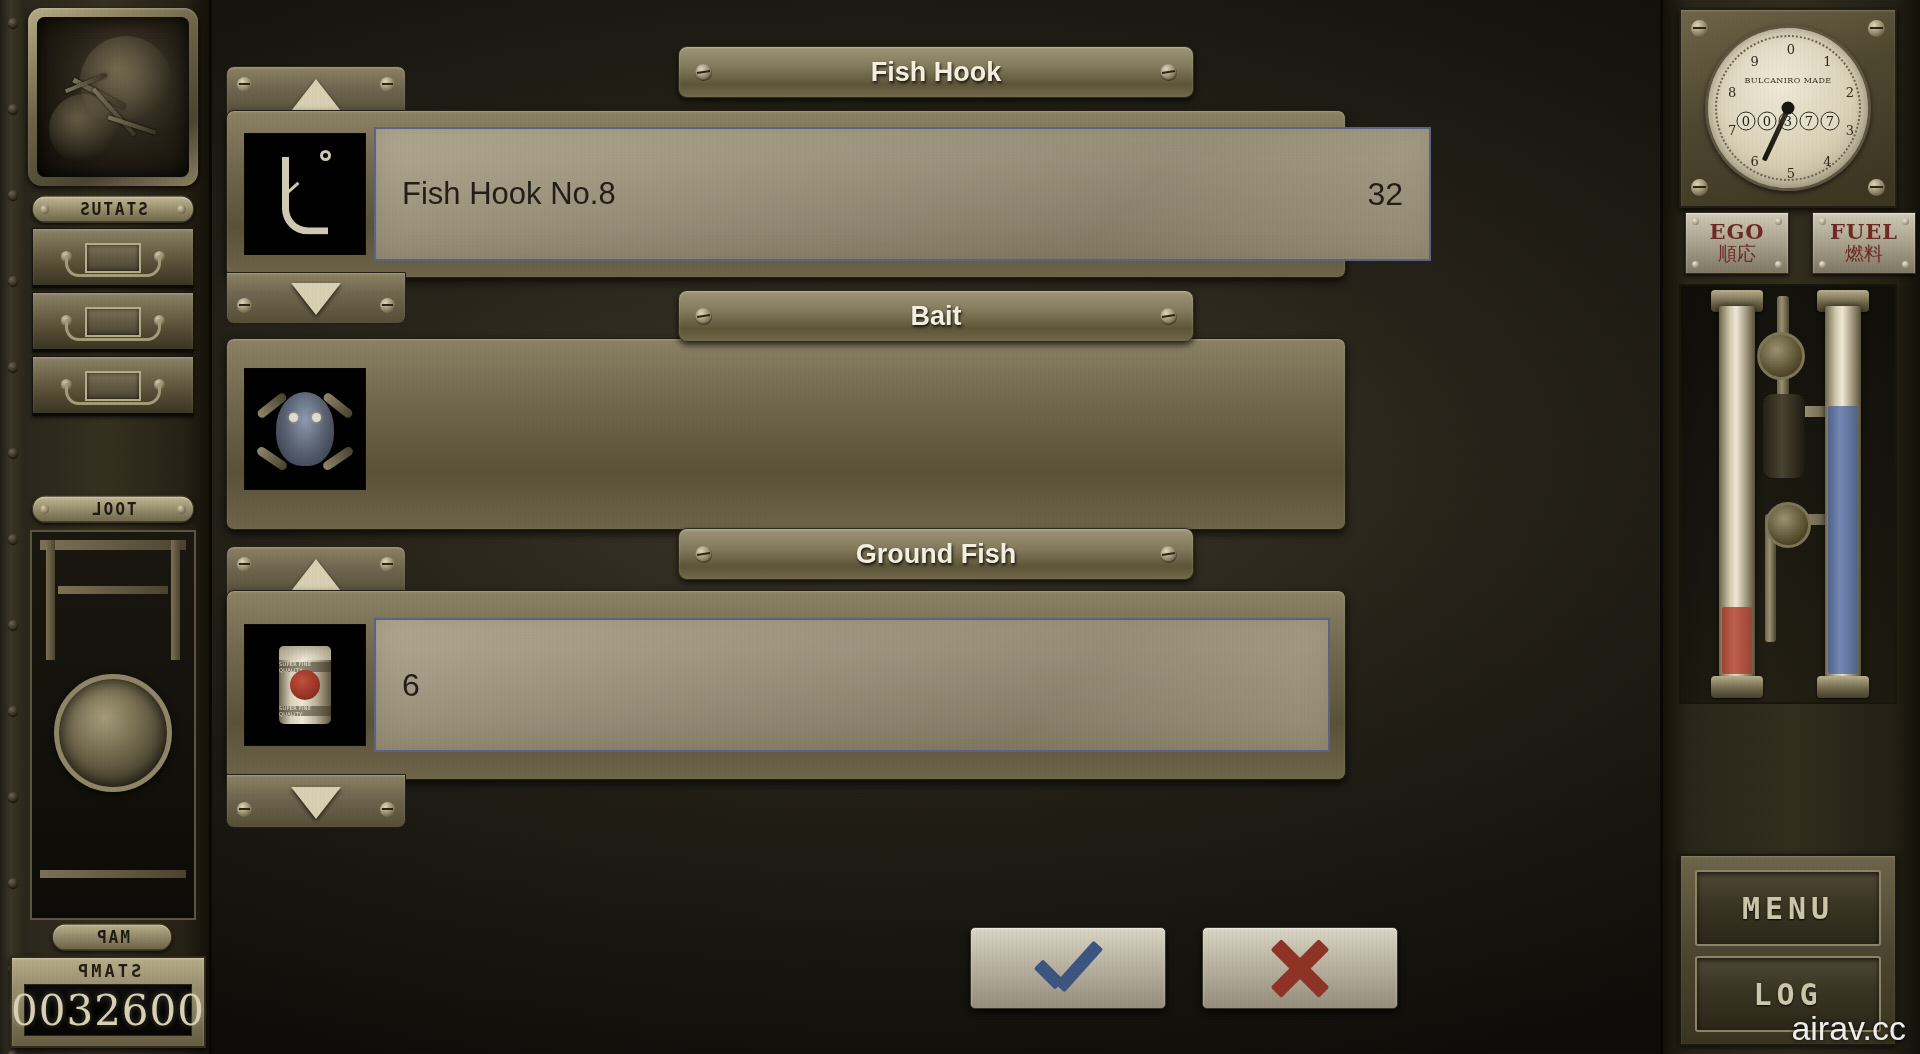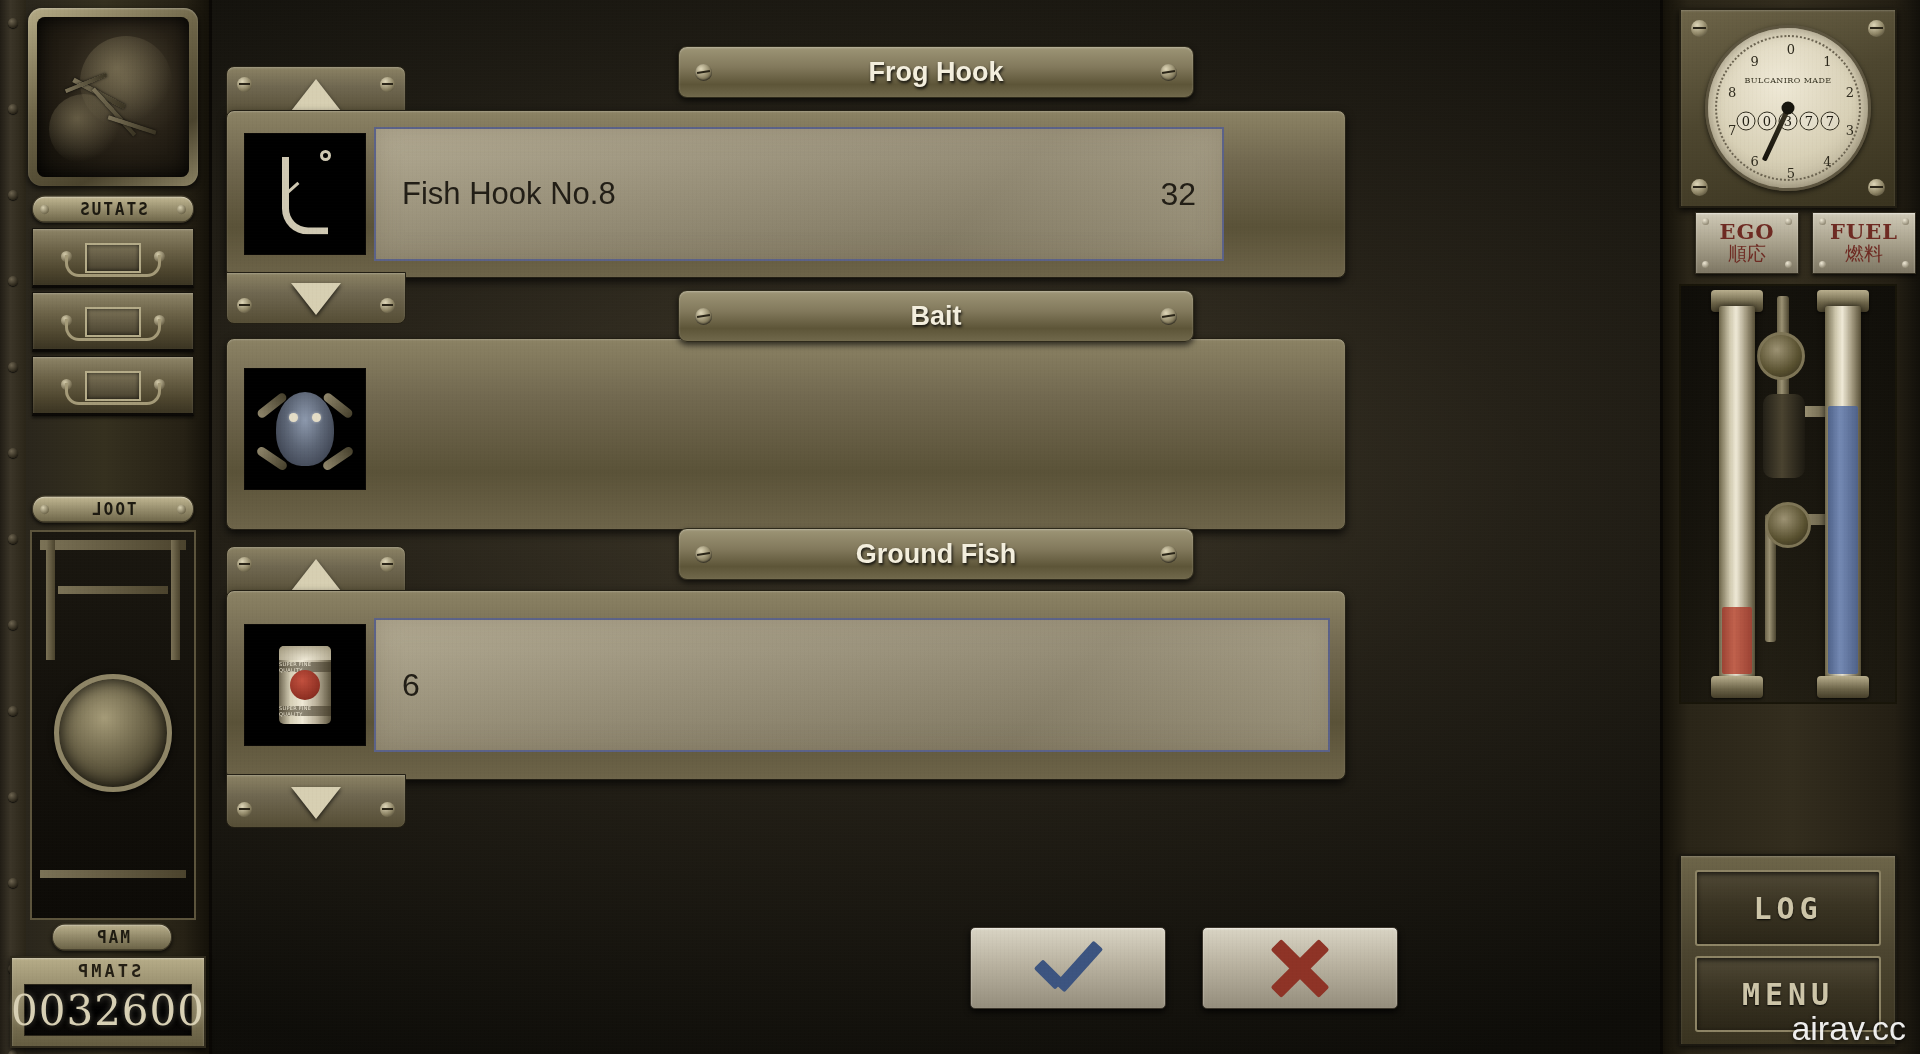--- a/index.html
+++ b/index.html
@@ -534,33 +534,33 @@
         <span class="stamp-digits">0032600</span>
       </div>
     </div>
   </div>
 
   <div id="main">
 
     <div class="section" style="top:0;">
       <div class="title-plate" style="top:46px;width:516px;">
         <span class="scr a"></span>
-        <span class="ttext">Frog Hook</span>
+        <span class="ttext">Fish Hook</span>
         <span class="scr b"></span>
       </div>
 
       <div class="scroll-tab" style="left:14px;top:66px;height:52px;">
         <span class="scr" style="left:10px;top:10px;"></span>
         <span class="scr" style="right:10px;top:10px;"></span>
         <span class="arrow-up" style="top:12px;"></span>
       </div>
 
       <div class="row-frame" style="left:14px;top:110px;width:1120px;height:168px;"></div>
 
-      <div class="item-row" style="left:32px;top:127px;width:980px;">
+      <div class="item-row" style="left:32px;top:127px;width:1187px;">
         <div class="item-thumb">
           <span class="hook-glyph"></span>
           <span class="hook-eye"></span>
           <span class="hook-barb"></span>
         </div>
         <div class="item-field">
           <span class="item-name">Fish Hook No.8</span>
           <span class="item-qty">32</span>
         </div>
       </div>
@@ -666,21 +666,21 @@
             <div class="odo-digit">0</div>
             <div class="odo-digit">3</div>
             <div class="odo-digit">7</div>
             <div class="odo-digit">7</div>
           </div>
         <div class="dial-needle" style="transform: rotate(205deg);"></div>
         <div class="dial-hub"></div>
       </div>
     </div>
 
-    <div class="meter-plate" style="left:32px;text-align:right;">
+    <div class="meter-plate" style="left:22px;text-align:right;">
       <span class="pin" style="left:6px;top:5px;"></span>
       <span class="pin" style="right:6px;top:5px;"></span>
       <span class="pin" style="left:6px;bottom:5px;"></span>
       <span class="pin" style="right:6px;bottom:5px;"></span>
       <span class="en">EGO</span>
       <span class="jp">順応</span>
     </div>
 
     <div class="meter-plate" style="right:4px;">
       <span class="pin" style="left:6px;top:5px;"></span>
@@ -709,23 +709,23 @@
 
       <span class="tube-cap" style="left:136px;top:4px;"></span>
       <span class="tube" style="left:144px;top:20px;height:372px;">
         <span class="tube-fill" id="fuel-fill" style="height: 72%; background: linear-gradient(90deg, rgb(79, 98, 137), rgb(116, 137, 179) 40%, rgb(79, 98, 137));"></span>
       </span>
       <span class="tube-cap" style="left:136px;bottom:4px;"></span>
     </div>
 
     <div class="btn-housing">
       <div class="big-btn">
+        <span>MENU</span>
+      </div>
+      <div class="big-btn">
         <span>LOG</span>
-      </div>
-      <div class="big-btn">
-        <span>MENU</span>
       </div>
     </div>
   </div>
 
   <div class="watermark">airav.cc</div>
   <div class="grain"></div>
 </div>
 
 </body></html>

